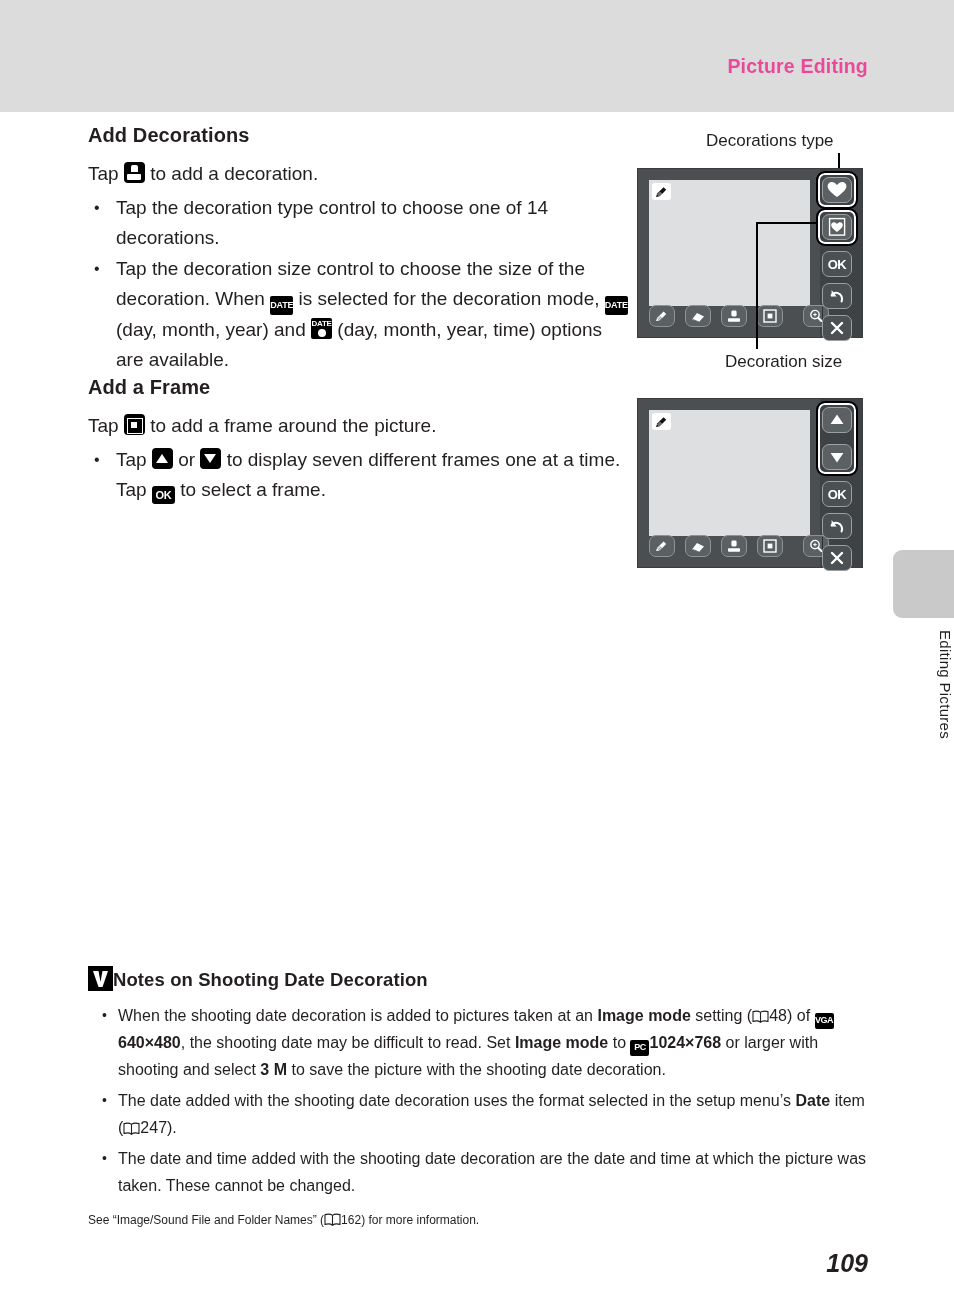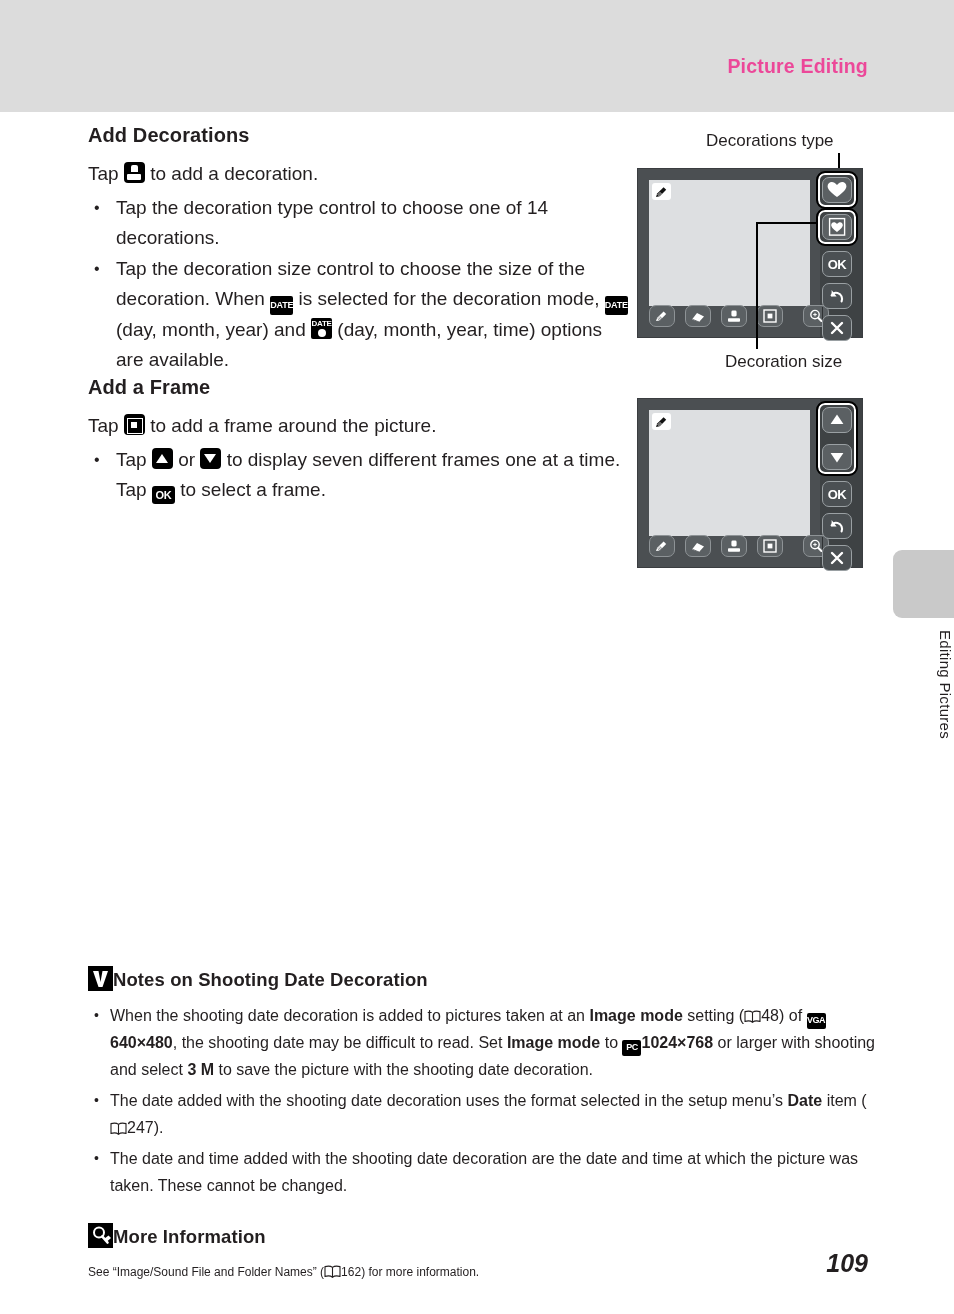--- a/index.html
+++ b/index.html
@@ -333,21 +333,21 @@
     letter-spacing: 0.1px;
   }
   .note-badge {
     width: 25px; height: 25px;
     background: #000;
     position: relative;
     flex: 0 0 auto;
   }
   .note-badge svg { position: absolute; left: 0; top: 0; }
   ul.note-list {
-    margin: 0;
+    margin: 8px;
     padding: 0;
     list-style: none;
   }
   ul.note-list > li {
     font-size: 16px;
     line-height: 27px;
     position: relative;
     padding-left: 22px;
     margin-bottom: 4px;
   }
@@ -633,31 +633,20 @@
       <span>item (</span><span class="ic-book"><svg width="17" height="13" viewBox="0 0 17 13">
             <path d="M8.5 2.4 C6.6 0.9 3.6 0.9 1 1.6 L1 11.4 C3.6 10.7 6.6 10.7 8.5 12.2 C10.4 10.7 13.4 10.7 16 11.4 L16 1.6 C13.4 0.9 10.4 0.9 8.5 2.4 Z" fill="none" stroke="#231f20" stroke-width="1.1"></path>
             <path d="M8.5 2.4 L8.5 12.2" stroke="#231f20" stroke-width="1.1"></path>
           </svg></span><span>247</span><span>).</span>
     </li>
     <li>
       <span>The date and time added with the shooting date decoration are the date and time at which the picture was taken. These cannot be changed.</span>
     </li>
   </ul>
 
-  <div class="note-head more-head">
-    <div class="note-badge">
-      <svg width="25" height="25" viewBox="0 0 25 25">
-        <rect width="25" height="25" fill="#000"></rect>
-        <circle cx="11" cy="9.5" r="5" fill="none" stroke="#fff" stroke-width="2"></circle>
-        <path d="M14.2 13.4 L19.5 19.5" stroke="#fff" stroke-width="2.6" stroke-linecap="round"></path>
-        <path d="M16.5 15.5 L20.5 12.5 L23 15 L19 18.5 Z" fill="#fff"></path>
-      </svg>
-    </div>
-    <div class="note-head-text">More Information</div>
-  </div>
 
   <div class="more-text">
     <span>See “Image/Sound File and Folder Names” (</span><span class="ic-book"><svg width="17" height="13" viewBox="0 0 17 13">
           <path d="M8.5 2.4 C6.6 0.9 3.6 0.9 1 1.6 L1 11.4 C3.6 10.7 6.6 10.7 8.5 12.2 C10.4 10.7 13.4 10.7 16 11.4 L16 1.6 C13.4 0.9 10.4 0.9 8.5 2.4 Z" fill="none" stroke="#231f20" stroke-width="1.1"></path>
           <path d="M8.5 2.4 L8.5 12.2" stroke="#231f20" stroke-width="1.1"></path>
         </svg></span><span>162</span><span>) for more information.</span>
   </div>
 </div>
 
 <div class="page-num">109</div>

